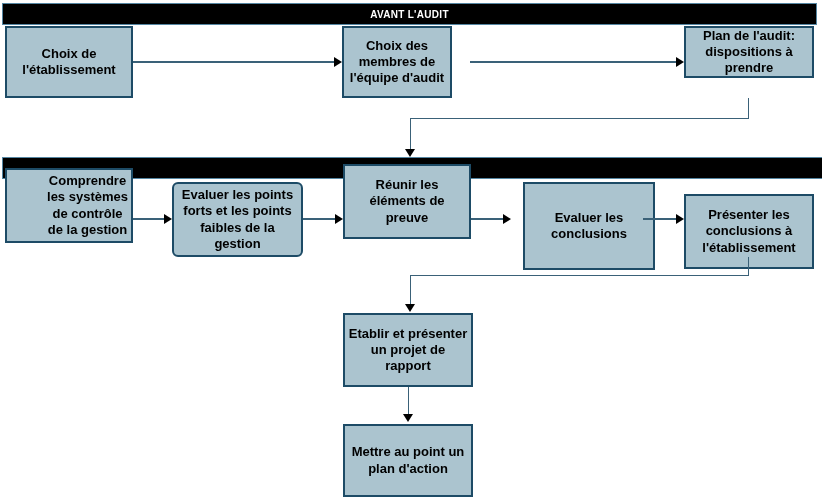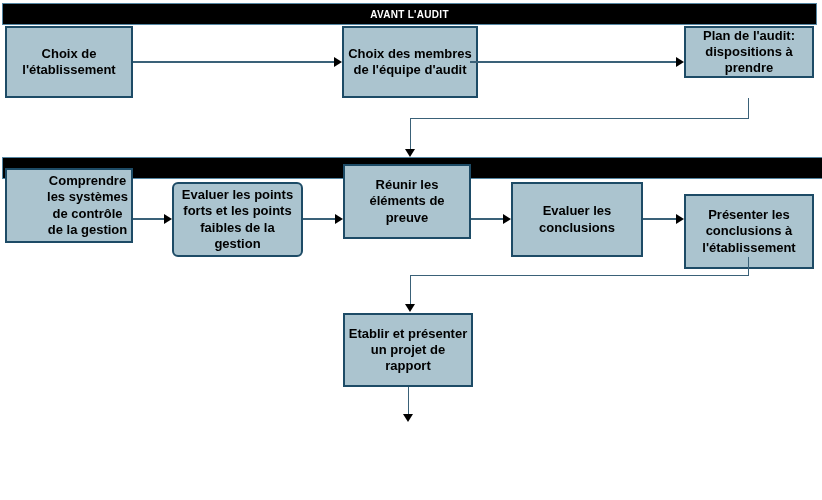--- a/index.html
+++ b/index.html
@@ -51,39 +51,39 @@
   }
 </style>
 </head>
 <body>
 
 <div id="stage">
 
   <div class="banner" style="top:3px;">AVANT L'AUDIT</div>
 
   <div class="box" style="left:5px;top:26px;width:128px;height:72px;">Choix de l'établissement</div>
-  <div class="box" style="left:342px;top:26px;width:136px;height:72px;">Choix des membres de l'équipe d'audit</div>
+  <div class="box" style="left:342px;top:26px;width:110px;height:72px;">Choix des membres de l'équipe d'audit</div>
   <div class="box" style="left:684px;top:26px;width:130px;height:52px;">Plan de l'audit: dispositions à prendre</div>
 
   <div class="hline" style="left:133px;top:61px;width:201px;"></div>
   <div class="head-right" style="left:334px;top:57px;"></div>
   <div class="hline" style="left:470px;top:61px;width:206px;"></div>
   <div class="head-right" style="left:676px;top:57px;"></div>
 
   <div class="vline" style="left:748px;top:98px;height:21px;"></div>
   <div class="hline thin" style="left:410px;top:118px;width:339px;"></div>
   <div class="vline" style="left:410px;top:118px;height:31px;"></div>
   <div class="head-down" style="left:405px;top:149px;"></div>
 
   <div class="banner" style="top:157px;padding-left:23px;">SUR LE SITE</div>
 
   <div class="box" style="left:5px;top:168px;width:128px;height:75px;padding-left:40px;">Comprendre les systèmes de contrôle de la gestion</div>
   <div class="box" style="left:172px;top:182px;width:131px;height:75px;border-radius:6px;">Evaluer les points forts et les points faibles de la gestion</div>
   <div class="box" style="left:343px;top:164px;width:128px;height:75px;">Réunir les éléments de preuve</div>
-  <div class="box" style="left:511px;top:182px;width:132px;height:75px;">Evaluer les conclusions</div>
+  <div class="box" style="left:523px;top:182px;width:132px;height:88px;">Evaluer les conclusions</div>
   <div class="box" style="left:684px;top:182px;width:130px;height:75px;margin-top:12px;">Présenter les conclusions à l'établissement</div>
 
   <div class="hline" style="left:133px;top:218px;width:31px;"></div>
   <div class="head-right" style="left:164px;top:214px;"></div>
   <div class="hline" style="left:303px;top:218px;width:32px;"></div>
   <div class="head-right" style="left:335px;top:214px;"></div>
   <div class="hline" style="left:471px;top:218px;width:32px;"></div>
   <div class="head-right" style="left:503px;top:214px;"></div>
   <div class="hline" style="left:643px;top:218px;width:33px;"></div>
   <div class="head-right" style="left:676px;top:214px;"></div>
@@ -91,14 +91,15 @@
   <div class="vline" style="left:748px;top:257px;height:19px;"></div>
   <div class="hline thin" style="left:410px;top:275px;width:339px;"></div>
   <div class="vline" style="left:410px;top:275px;height:29px;"></div>
   <div class="head-down" style="left:405px;top:304px;"></div>
 
   <div class="box" style="left:343px;top:313px;width:130px;height:74px;">Etablir et présenter un projet de rapport</div>
 
   <div class="vline" style="left:408px;top:387px;height:27px;"></div>
   <div class="head-down" style="left:403px;top:414px;"></div>
 
+  <div class="box" style="left:343px;top:424px;width:130px;height:73px;">Mettre au point un plan d'action</div>
 
 </div>
 
 </body></html>

